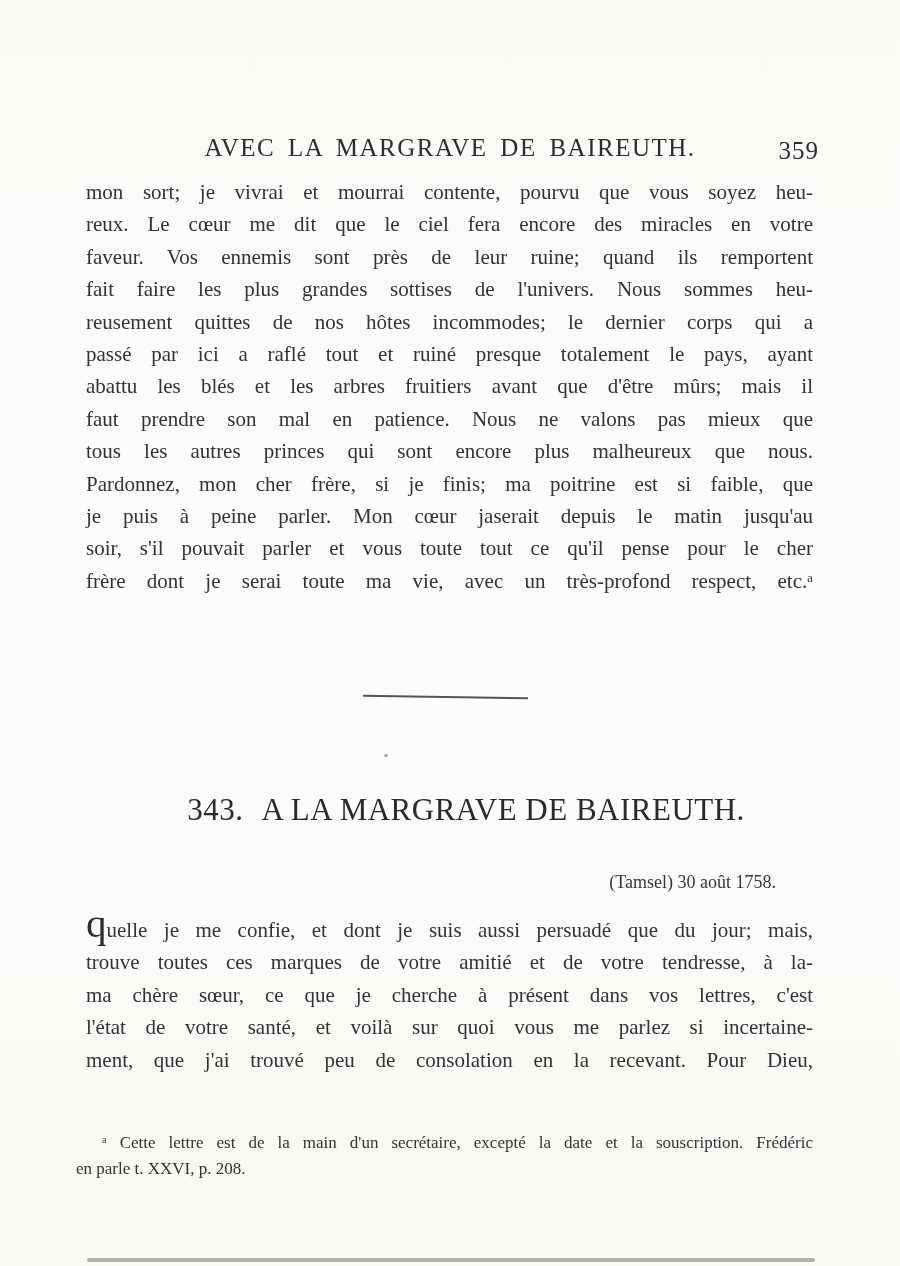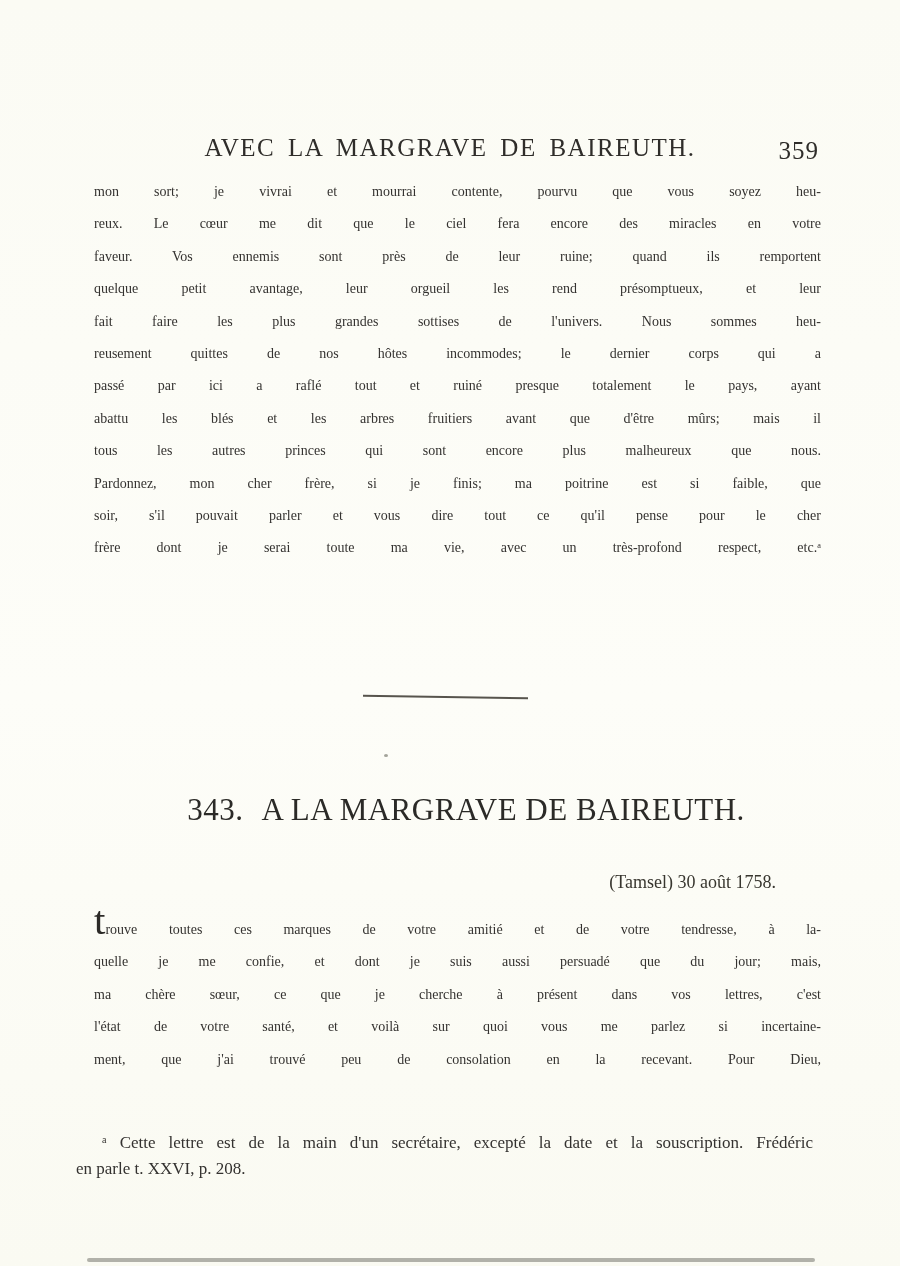--- a/index.html
+++ b/index.html
@@ -36,23 +36,23 @@
     position: absolute;
     top: 3px;
     right: -4px;
     font-size: 25px;
     letter-spacing: 1px;
   }
 
   
   .bodyblock {
     position: absolute;
-    left: 94px;
+    left: 86px;
     width: 727px;
-    font-size: 14px;
+    font-size: 21px;
   }
   .tline {
     height: 32.4px;
     line-height: 32.4px;
     text-align: justify;
     text-align-last: justify;
     white-space: normal;
     color: #343230;
   }
   #para1 { top: 176px; }
@@ -155,44 +155,45 @@
 
   <div class="running-header">
     <span>AVEC LA MARGRAVE DE BAIREUTH.</span>
     <span class="page-number">359</span>
   </div>
 
   <div id="para1" class="bodyblock">
       <div class="tline">mon sort; je vivrai et mourrai contente, pourvu que vous soyez heu-</div>
       <div class="tline">reux.  Le cœur me dit que le ciel fera encore des miracles en votre</div>
       <div class="tline">faveur.  Vos ennemis sont près de leur ruine; quand ils remportent</div>
-      <div class="tline">quelque petit avantage, leur orgueil les rend présomptueux, et leur</div>
       <div class="tline">fait faire les plus grandes sottises de l'univers.  Nous sommes heu-</div>
       <div class="tline">reusement quittes de nos hôtes incommodes; le dernier corps qui a</div>
       <div class="tline">passé par ici a raflé tout et ruiné presque totalement le pays, ayant</div>
       <div class="tline">abattu les blés et les arbres fruitiers avant que d'être mûrs; mais il</div>
+      <div class="tline">faut prendre son mal en patience.  Nous ne valons pas mieux que</div>
       <div class="tline">tous les autres princes qui sont encore plus malheureux que nous.</div>
       <div class="tline">Pardonnez, mon cher frère, si je finis; ma poitrine est si faible, que</div>
-      <div class="tline">soir, s'il pouvait parler et vous dire tout ce qu'il pense pour le cher</div>
+      <div class="tline">je puis à peine parler.  Mon cœur jaserait depuis le matin jusqu'au</div>
+      <div class="tline">soir, s'il pouvait parler et vous toute tout ce qu'il pense pour le cher</div>
       <div class="tline">frère dont je serai toute ma vie, avec un très-profond respect, etc.ᵃ</div>
     </div>
 
   <div class="divider-rule"></div>
   <div class="scan-speck"></div>
 
   <div class="letter-heading">
     <span class="heading-number">343.</span><span class="heading-title">A LA MARGRAVE DE BAIREUTH.</span>
   </div>
 
   <div class="dateline">(Tamsel) 30 août 1758.</div>
 
 
   <div id="para2" class="bodyblock">
+      <div class="tline">quelle je me confie, et dont je suis aussi persuadé que du jour; mais,</div>
       <div class="tline">trouve toutes ces marques de votre amitié et de votre tendresse, à la-</div>
-      <div class="tline">quelle je me confie, et dont je suis aussi persuadé que du jour; mais,</div>
       <div class="tline">ma chère sœur, ce que je cherche à présent dans vos lettres, c'est</div>
       <div class="tline">l'état de votre santé, et voilà sur quoi vous me parlez si incertaine-</div>
       <div class="tline">ment, que j'ai trouvé peu de consolation en la recevant.  Pour Dieu,</div>
     </div>
 
   <div class="footnote">
       <div class="tline">ᵃ Cette lettre est de la main d'un secrétaire, excepté la date et la souscription.  Frédéric</div>
       <div class="tline">en parle t. XXVI, p. 208.</div>
     </div>
 

